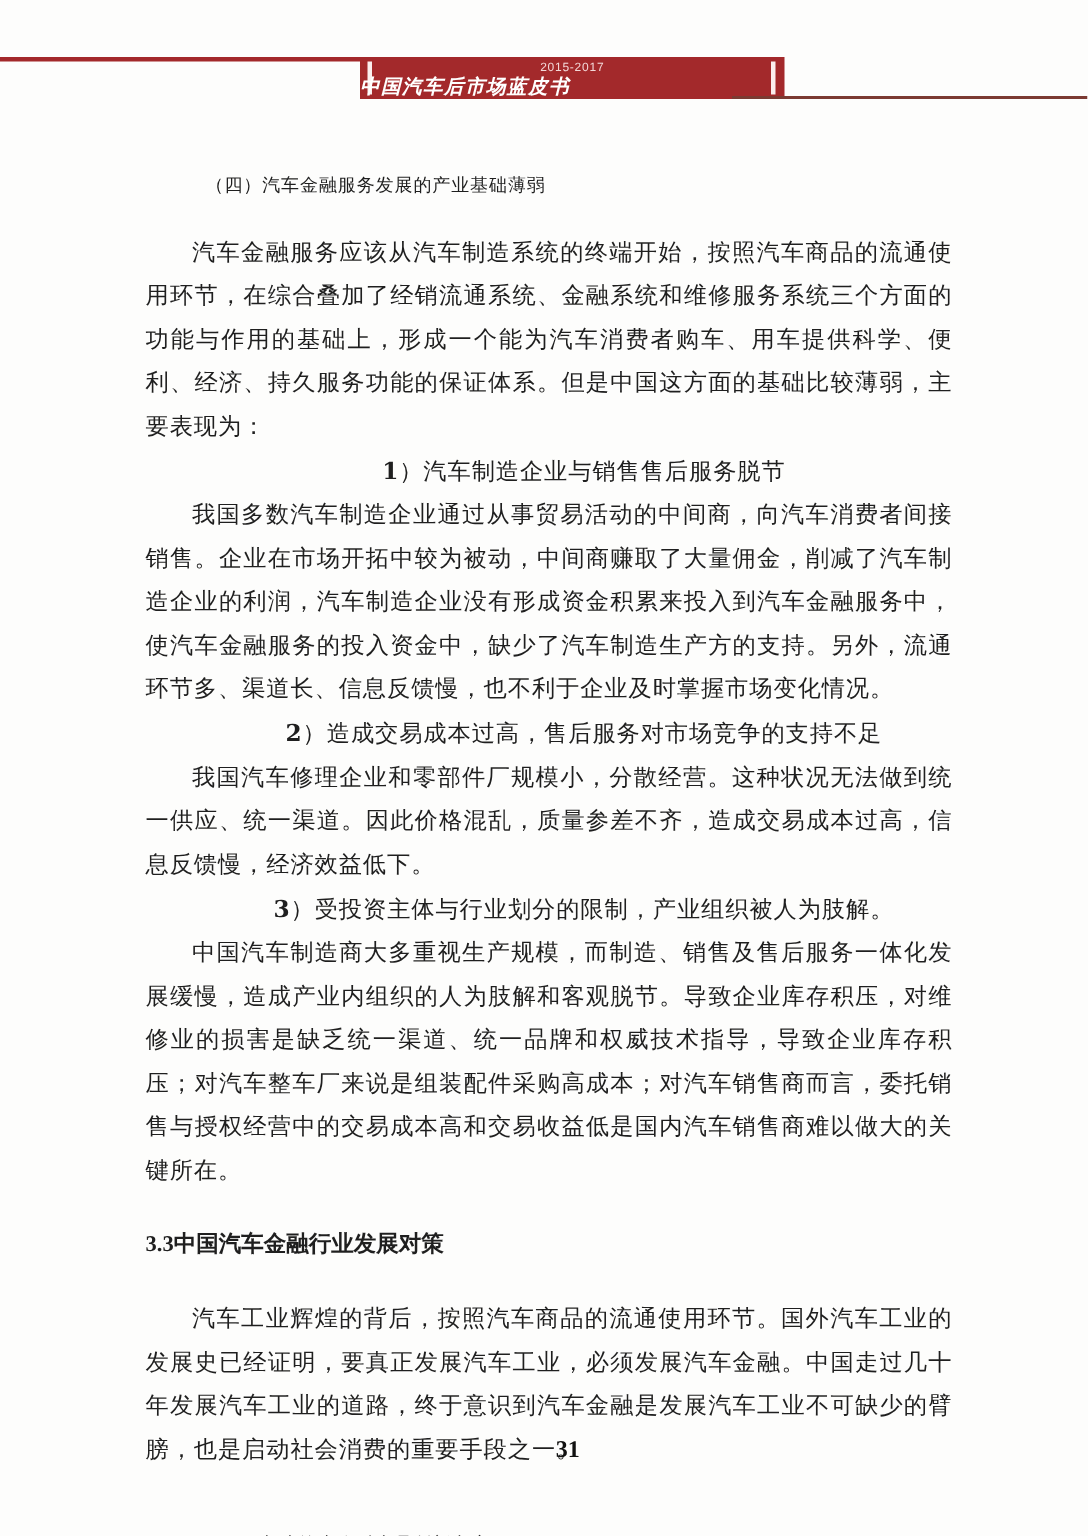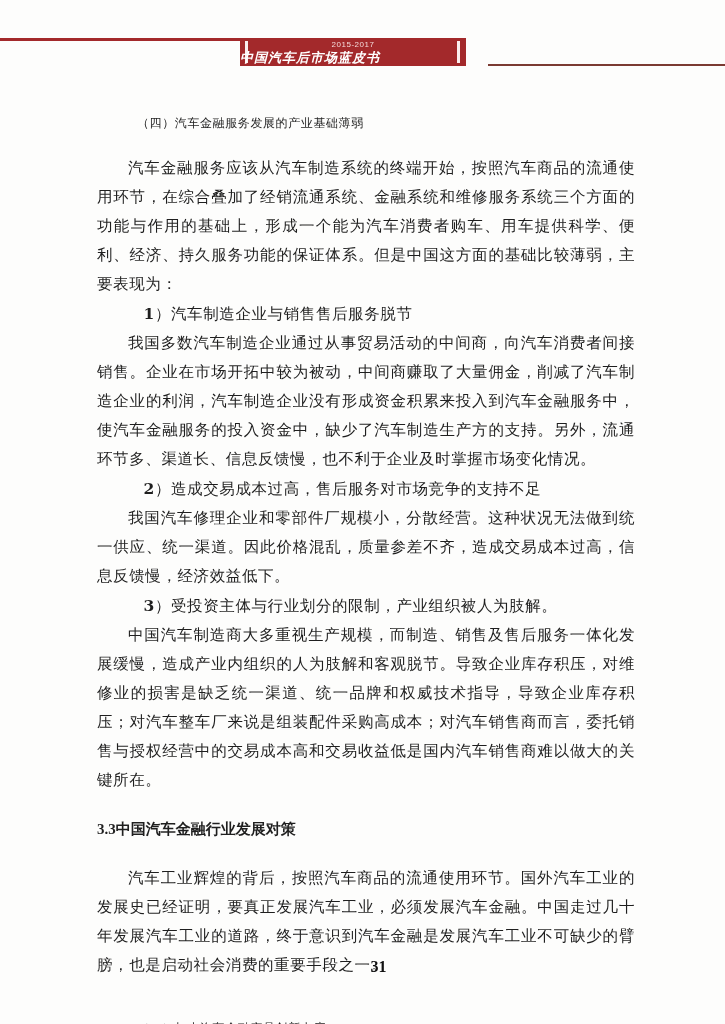--- a/index.html
+++ b/index.html
@@ -3,41 +3,41 @@
 <meta charset="utf-8">
 <style>
   html, body { margin: 0; padding: 0; }
   body {
     width: 725px; height: 1024px; background: #fdfdfc; position: relative; overflow: hidden;
     font-family: "DejaVu Serif", "Liberation Serif", serif; color: #1f1f1f;
   }
   .hdr-line-left { position: absolute; left: 0; top: 38px; width: 242px; height: 3px; background: #a3292b; }
   .hdr-line-right { position: absolute; left: 488px; top: 64px; width: 237px; height: 2px; background: #7b3a32; }
   .banner {
-    position: absolute; left: 240px; top: 38px; width: 226px; height: 28px; background: #a3292b;
+    position: absolute; left: 240px; top: 38px; width: 283px; height: 28px; background: #a3292b;
   }
   .banner .bar { position: absolute; top: 3px; width: 3px; height: 22px; background: #fbeeee; }
   .banner .bar.l { left: 5px; }
   .banner .bar.r { right: 6px; }
   .banner .years {
     position: absolute; left: 0; right: 0; top: 2px; text-align: center;
     font-family: "Liberation Sans", sans-serif; font-size: 8px; color: #f3d8d8; letter-spacing: 0.5px;
   }
   .banner .title {
     position: absolute; left: 0; right: 0; top: 11px; text-align: left;
     font-family: "DejaVu Sans", sans-serif; font-weight: bold; font-style: italic;
     font-size: 13px; color: #ffffff; letter-spacing: 1px;
   }
   .content { position: absolute; left: 97px; top: 93px; width: 538px; }
   .p {
     font-size: 15.5px; line-height: 29px; text-align: justify; text-indent: 2em; margin: 0;
     letter-spacing: 0.6px;
   }
   .sub { font-size: 12px; line-height: 29px; margin: 16px; padding-left: 2em; letter-spacing: 0.6px; }
-  .num { padding-left: 3em; font-size: 15.5px; line-height: 29px; margin: 0; letter-spacing: 0.6px; }
+  .num { padding-left: 3em; font-size: 15.5px; line-height: 29px; margin: 0; letter-spacing: 0.6px; text-align: center; }
   .num b { font-weight: bold; }
   .section { font-family: "DejaVu Sans", sans-serif; font-weight: bold; font-size: 15px; margin: 20px 0 20px 0; line-height: 29px; }
   .section .sn { font-family: "Liberation Serif", serif; }
   .gap { height: 18px; }
   .page-num {
     position: absolute; left: 16px; width: 725px; top: 958px; text-align: center;
     font-family: "Liberation Serif", serif; font-weight: bold; font-size: 16px; color: #111;
   }
 </style>
 </head>

